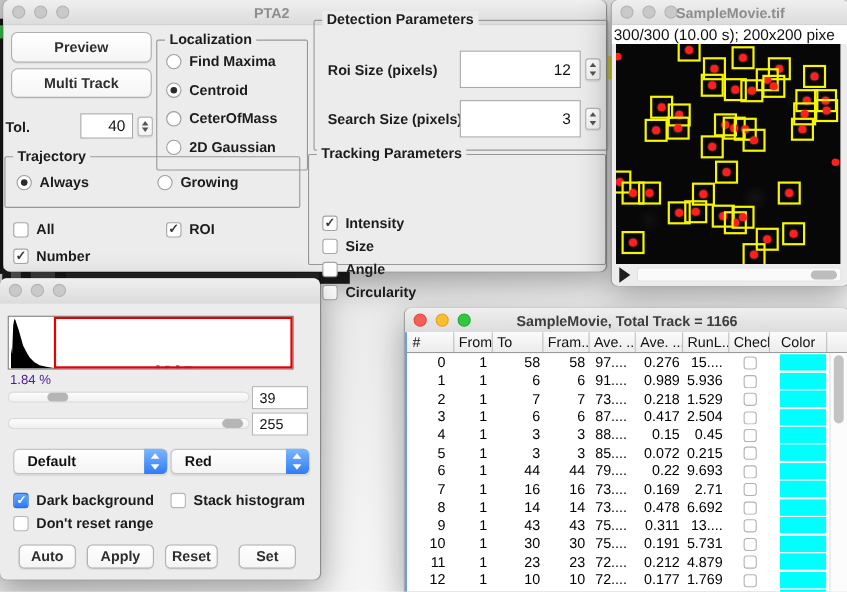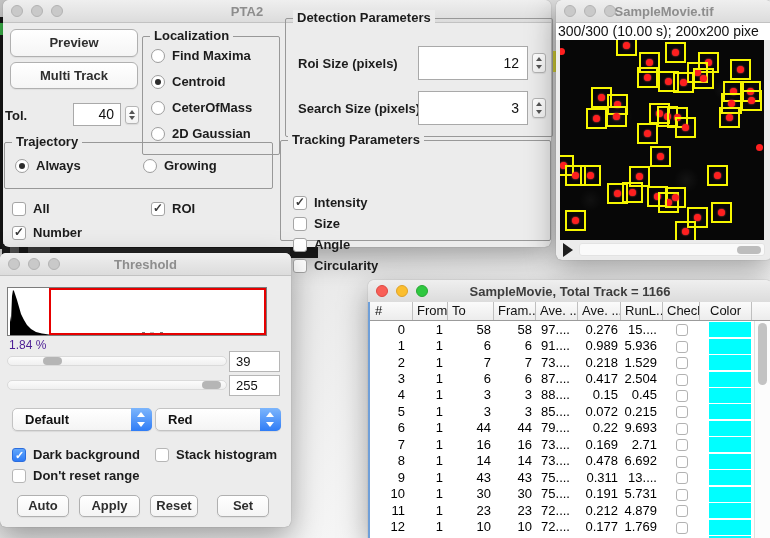--- a/index.html
+++ b/index.html
@@ -271,21 +271,20 @@
   </div>
 </div>
 
 <div class="window" id="thresh">
   <div class="titlebar">
     <div class="lights">
       <span class="light"></span>
       <span class="light"></span>
       <span class="light"></span>
     </div>
-    <div class="title">Threshold</div>
   </div>
 
   <div class="histo">
     <svg width="258" height="47" style="position:absolute;left:0;top:0;">
       <path d="M2,47 L2,28 L3,34 L4,8 L5,2 L6,3 L7,6 L9,12 L11,19 L13,26 L16,32 L19,37 L23,41 L28,44 L34,45.5 L41,46.5 L48,47 Z" fill="#000"></path>
       <rect x="48" y="45.5" width="124" height="1.5" fill="#9a9a9a"></rect>
       <rect x="134" y="44" width="3" height="3" fill="#787878"></rect>
       <rect x="142" y="44.5" width="4" height="2.5" fill="#787878"></rect>
       <rect x="152" y="44" width="3" height="3" fill="#787878"></rect>
       <rect x="160" y="45" width="6" height="2" fill="#787878"></rect>

